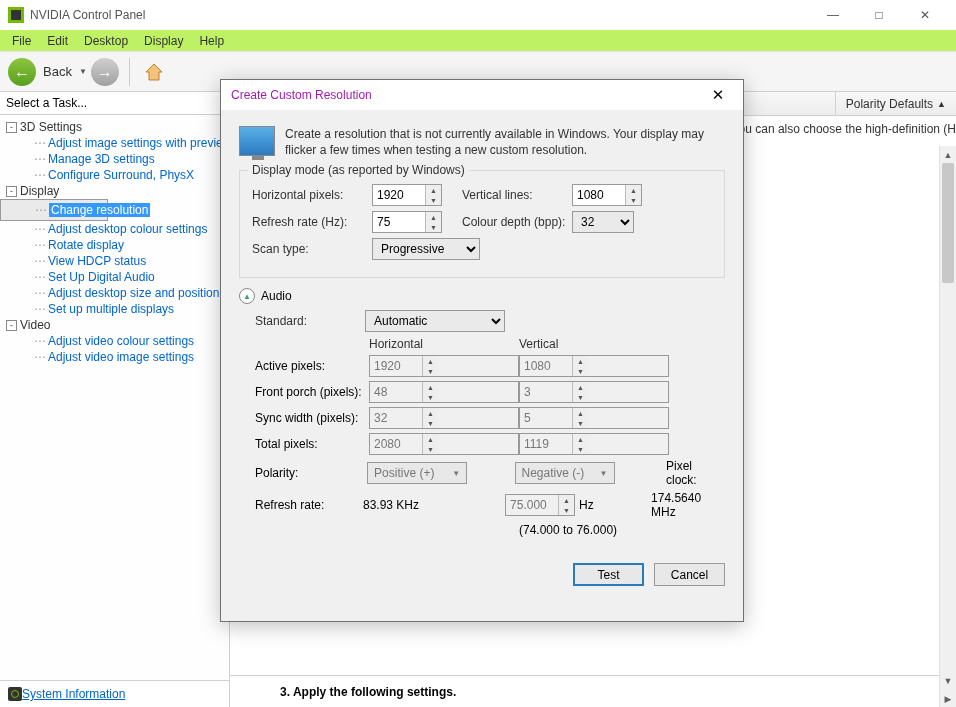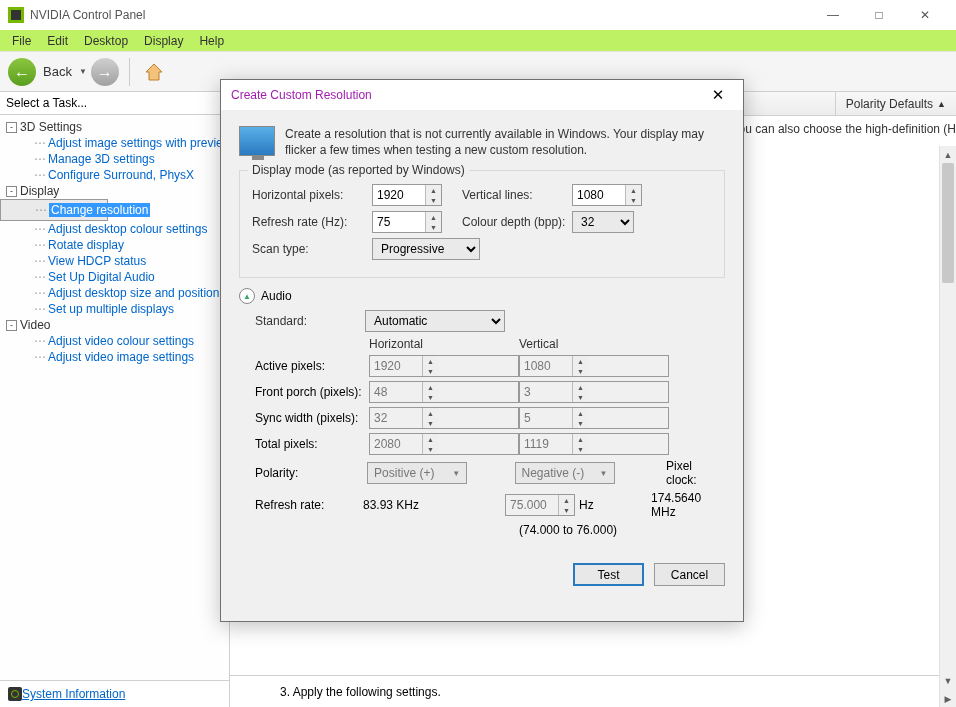--- a/index.html
+++ b/index.html
@@ -32,21 +32,21 @@
 .tnode .dots{color:#999;margin-right:2px}
 .sysinfo{padding:6px 8px;border-top:1px solid #d0d0d0;display:flex;align-items:center;}
 .sysinfo .ic{width:14px;height:14px;background:#333;border-radius:2px;position:relative}
 .sysinfo .ic::after{content:"";position:absolute;inset:3px;border:1px solid #76b900;border-radius:50%}
 .sysinfo a{color:#0066cc;text-decoration:underline}
 .main{flex:1;position:relative;background:#fff;display:flex;flex-direction:column}
 .mainhdr{height:24px;display:flex;justify-content:flex-end;align-items:center;border-bottom:1px solid #d0d0d0;background:linear-gradient(#f8f8f8,#ececec)}
 .restore{padding:0 10px;color:#333;border-left:1px solid #d0d0d0;height:100%;display:flex;align-items:center;gap:4px}
 .mainbody{flex:1;padding:10px 14px;color:#333;position:relative;overflow:hidden}
 .mainbody .desctxt{color:#333}
-.mainfoot{height:32px;border-top:1px solid #d0d0d0;display:flex;align-items:center;padding:0 50px;font-weight:normal}
+.mainfoot{height:32px;border-top:1px solid #d0d0d0;display:flex;align-items:center;padding:0 50px;font-weight:bold}
 .scrollb{position:absolute;right:0;top:54px;bottom:0;width:17px;background:#f0f0f0;border-left:1px solid #e0e0e0}
 .scrollb .up,.scrollb .dn{height:17px;display:flex;align-items:center;justify-content:center;color:#606060;font-size:9px}
 .scrollb .dn{position:absolute;bottom:18px;width:100%}
 .scrollb .rt{position:absolute;bottom:0;width:100%;height:17px;display:flex;align-items:center;justify-content:center;color:#606060;font-size:9px}
 .scrollb .thumb{position:absolute;top:17px;left:2px;right:2px;height:120px;background:#c8c8c8;border-radius:2px}
 
 
 .dialog{position:absolute;left:220px;top:79px;width:524px;height:543px;background:#f0f0f0;border:1px solid #707070;box-shadow:0 4px 20px rgba(0,0,0,.25);z-index:10}
 .dlgtitle{height:30px;display:flex;align-items:center;padding:0 10px;background:#fff}
 .dlgtitle .t{flex:1;color:#a21caf}

